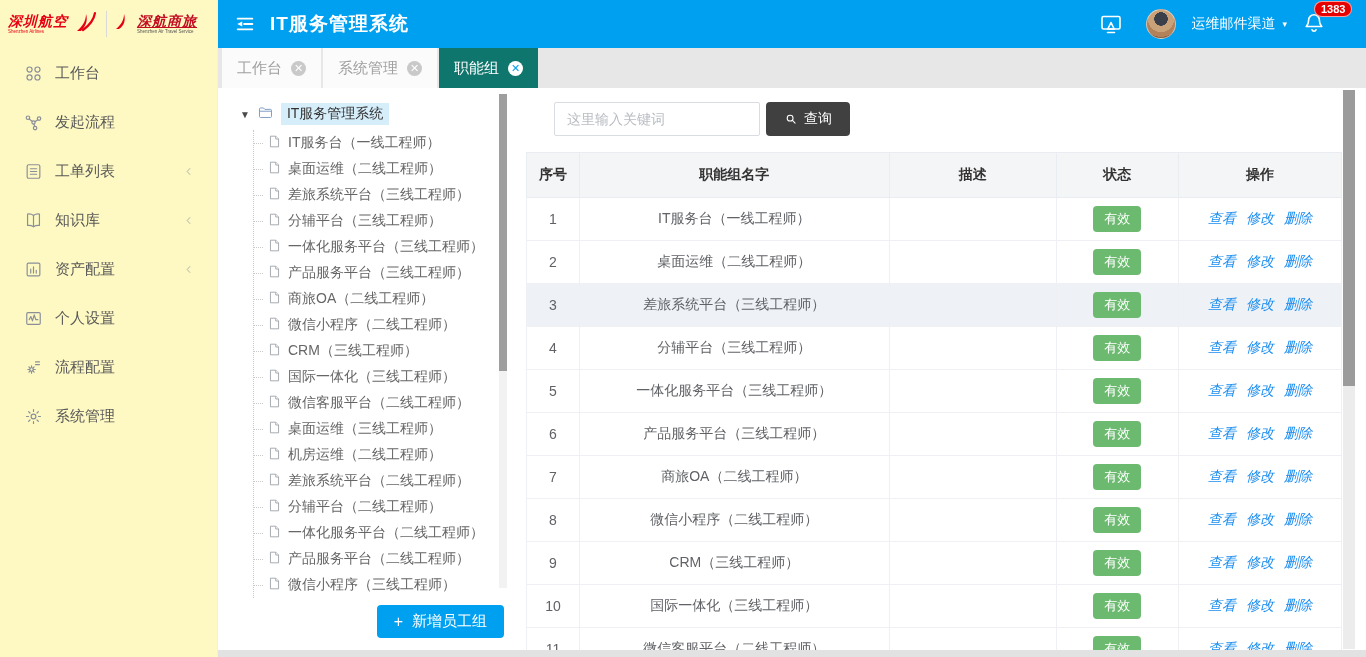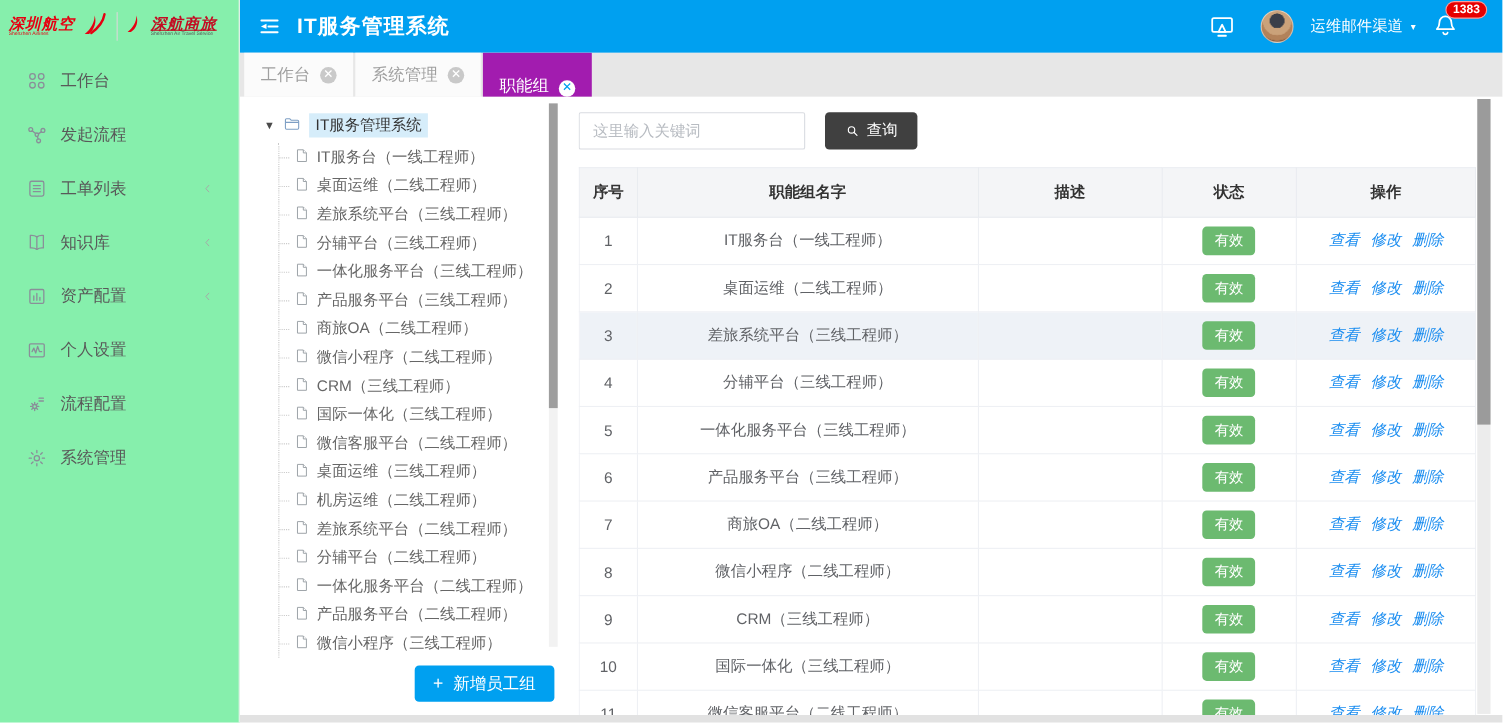--- a/index.html
+++ b/index.html
@@ -1,21 +1,21 @@
 <!DOCTYPE html>
 <html><head>
 <meta charset="utf-8">
 <style>
   * { margin:0; padding:0; box-sizing:border-box; }
   html,body { width:1366px; height:657px; overflow:hidden; }
   body { font-family:"Liberation Sans","DejaVu Sans",sans-serif; background:#fff; }
   .app { position:relative; width:1366px; height:657px; background:#fff; }
 
   
-  .sidebar { position:absolute; left:0; top:0; width:218px; height:657px; background:#86efac; z-index:5; border-right:1px solid #f0f0f0; }
+  .sidebar { position:absolute; left:0; top:0; width:218px; height:657px; background:#fef9c3; z-index:5; border-right:1px solid #f0f0f0; }
   .logo-bar { height:48px; display:flex; align-items:center; padding:0 8px; gap:5px; }
   .logo-block { display:flex; flex-direction:column; line-height:1.05; }
   .logo-cn { color:#e60012; font-weight:bold; font-size:14px; font-style:italic; letter-spacing:1px; white-space:nowrap; }
   .logo-cn.dark { color:#c30d23;text-decoration:underline; }
   .logo-en { color:#e60012; font-size:5px; transform:scale(.9); transform-origin:left; white-space:nowrap; }
   .logo-en.dark { color:#555; }
   .logo-swoosh { flex:0 0 auto; }
   .logo-divider { width:1px; height:26px; background:#d9d9d9; margin:0 2px; }
 
   .menu { padding-top:1px; }
@@ -38,21 +38,21 @@
   .user-name { color:#fff; font-size:14px; cursor:pointer; }
   .user-caret { color:#fff; font-size:9px; margin-left:-8px; cursor:pointer; }
   .bell-wrap { position:relative; width:24px; height:26px; display:inline-flex; cursor:pointer; margin-right:26px; }
   .bell-badge { position:absolute; top:-9px; left:13px; background:#e60000; color:#fff; font-size:11px; font-weight:bold;
                 padding:1px 6px; border-radius:9px; box-shadow:0 0 0 1px #ff9b9b; white-space:nowrap; }
 
   
   .tabbar { position:absolute; left:218px; top:48px; right:0; height:40px; background:#e7e7e7; display:flex; gap:2px; padding-left:4px; }
   .tab { height:40px; display:flex; align-items:center; gap:9px; padding:0 15px; background:#fbfbfb; color:#a0a0a0; font-size:15px; cursor:pointer; }
   .tab-close { width:15px; height:15px; border-radius:50%; background:#c9c9c9; color:#fff; font-size:11px; line-height:14px; text-align:center; cursor:pointer; }
-  .tab.active { background:#a21caf; color:#fff;align-items:flex-end; }
+  .tab.active { background:#0f766e; color:#fff; }
   .tab.active .tab-close { background:#fff; color:#00a0f0; font-weight:bold; }
 
   
   .content { position:absolute; left:218px; top:88px; right:0; bottom:7px; background:#fff; overflow:hidden; }
 
   
   .tree-panel { position:absolute; left:0; top:0; width:292px; height:100%; padding:15px 0 0 22px; }
   .tree-root-row { display:flex; align-items:center; gap:7px; font-size:14px; color:#333; cursor:pointer; }
   .tree-caret { font-size:10px; color:#4a4a4a; }
   .tree-root-label { background:#d6edfa; padding:2px 6px; }
@@ -62,21 +62,21 @@
   .tree-item::before { content:""; position:absolute; left:0; top:13px; width:9px; border-top:1px dotted #c9c9c9; }
   .doc-ic svg { width:15px; height:15px; stroke:#9aa0a6; fill:#fff; stroke-width:1.4; stroke-linejoin:round; }
   .add-btn { position:absolute; right:6px; bottom:12px; display:flex; align-items:center; gap:9px; background:#00a0f0; color:#fff;
              border:none; font-size:15px; padding:7px 17px; border-radius:4px; cursor:pointer; font-family:inherit; }
   .add-plus { font-size:16px; }
   .tree-scrollbar { position:absolute; top:6px; bottom:62px; right:3px; width:8px; background:#f2f2f2; }
   .tree-scrollbar .thumb { width:100%; height:56%; background:#9e9e9e; }
 
   
   .main-panel { position:absolute; left:308px; right:24px; top:0; bottom:0; padding-top:14px; overflow:hidden; }
-  .search-row { display:flex; align-items:center; gap:18px; margin-bottom:16px; }
+  .search-row { display:flex; align-items:center; gap:6px; margin-bottom:16px;margin-left:28px; }
   .search-input { width:206px; height:34px; border:1px solid #d9dce1; border-radius:2px; padding:0 12px; font-size:14px; color:#333; font-family:inherit; }
   .search-input::placeholder { color:#b8bcc2; }
   .search-btn { height:34px; width:84px; background:#404040; color:#fff; border:none; border-radius:4px; font-size:14px;
                 display:flex; align-items:center; justify-content:center; gap:6px; cursor:pointer; font-family:inherit; }
   .search-btn svg { width:14px; height:14px; stroke:#fff; fill:none; stroke-width:1.8; stroke-linecap:round; }
 
   table { width:100%; border-collapse:collapse; font-size:14px; table-layout:fixed; }
   th { height:45px; background:#f4f5f7; color:#333; font-weight:bold; border:1px solid #e9ecf0; }
   td { height:43px; text-align:center; color:#606266; border:1px solid #eef0f4; background:#fff; }
   tr.hl td { background:#eef2f7; }

